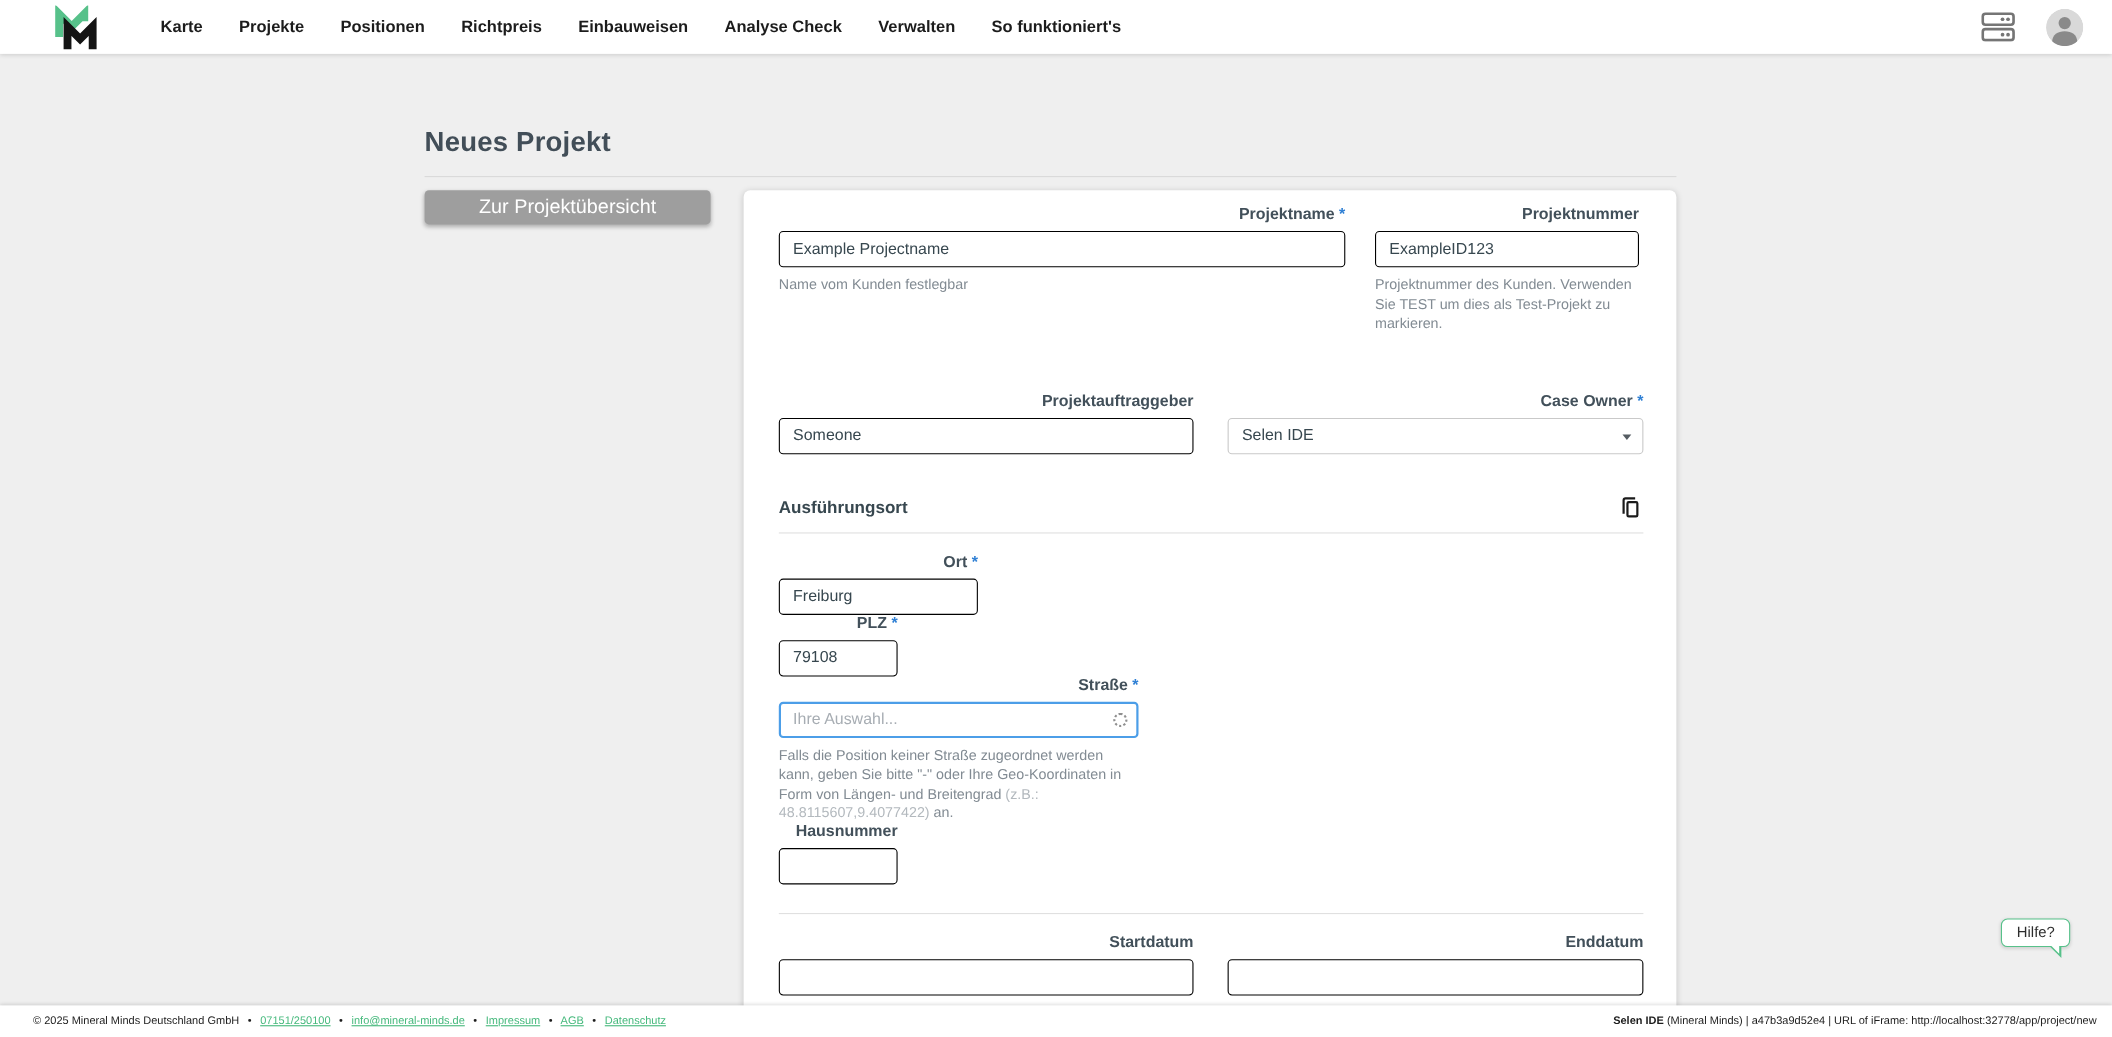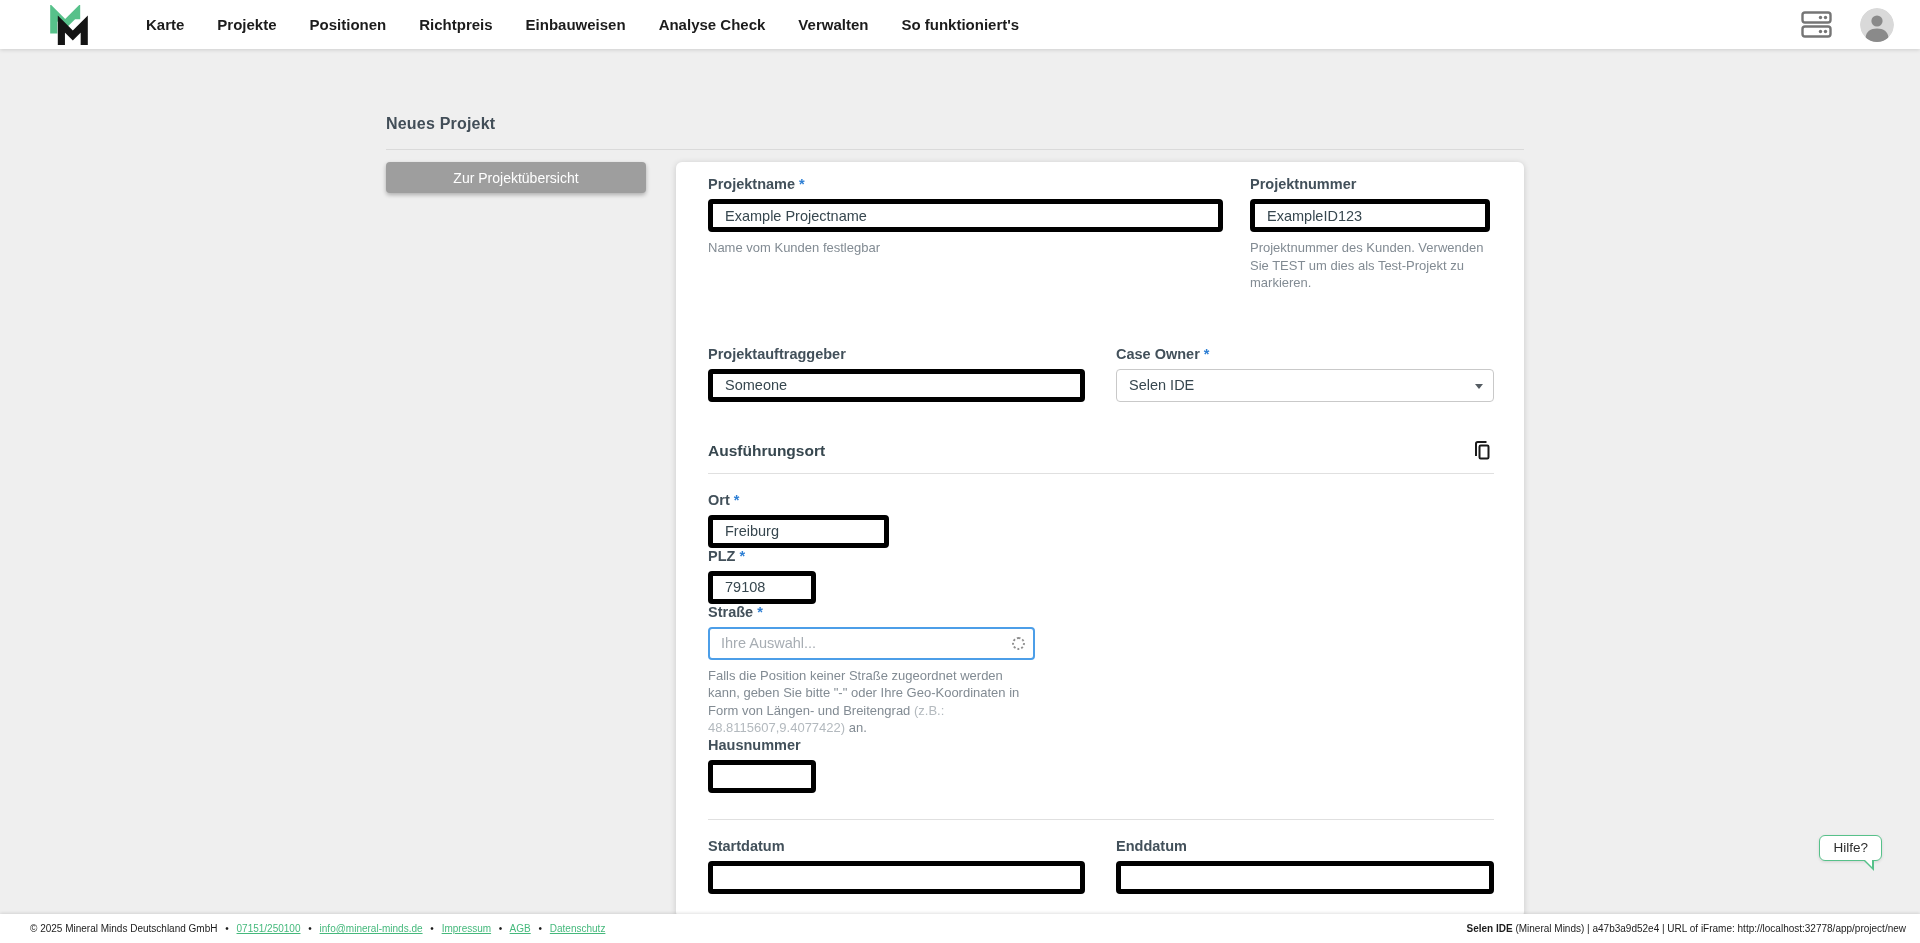--- a/index.html
+++ b/index.html
@@ -29,55 +29,56 @@
     color: #1c1c1c;
     text-decoration: none;
     cursor: pointer;
     white-space: nowrap;
   }
   .nav-right { margin-left: auto; display: flex; align-items: center; gap: 26px; }
   .avatar-wrap { width: 34px; height: 34px; border-radius: 50%; overflow: hidden; cursor: pointer; }
 
   
   .content { margin: 66px 0 0 386px; width: 1138px; }
-  h1.page-title { font-size: 16px; font-weight: 700; color: #424e58; letter-spacing: .2px; }
+  h1.page-title { font-size: 25px; font-weight: 700; color: #424e58; letter-spacing: .2px; }
   .title-divider { border: none; border-top: 1px solid #dadada; margin: 16px 0 12px 0; }
   .main-row { display: flex; align-items: flex-start; }
   .left-col { width: 262px; margin-right: 30px; }
   .back-btn {
     width: 100%; height: 31px;
     background: #9e9e9e; color: #ffffff;
     border: none; border-radius: 4px;
     font-family: "Liberation Sans", sans-serif;
-    font-size: 14px;
+    font-size: 18px;
     box-shadow: 0 2px 4px rgba(0,0,0,.28);
     cursor: pointer;
   }
   .card-col { flex: 1; }
   .card {
     background: #ffffff;
     border-radius: 6px;
     box-shadow: 0 1px 6px rgba(0,0,0,.16);
     padding: 14px 30px 24px 32px;
   }
 
   
   .form-row { display: flex; align-items: flex-start; }
   label.f-label {
     display: block;
     font-size: 14.5px;
     font-weight: 700;
     color: #42505a;
     margin-bottom: 7px;
     white-space: nowrap;
+    text-align: right;
   }
   .req { color: #2e7fd4; margin-left: 4px; font-weight: 700; }
   input.f-input {
     width: 100%; height: 33px;
-    border: 5px solid #000000;
+    border: 1px solid #000000;
     border-radius: 4px;
     padding: 0 12px;
     font-family: "Liberation Sans", sans-serif;
     font-size: 14.5px;
     color: #37474f;
     background: #ffffff;
     outline: none;
   }
   input.f-input:disabled { background: #ececec; border-color: #d9d9d9; }
   input.f-input::placeholder { color: #a7adb3; }

